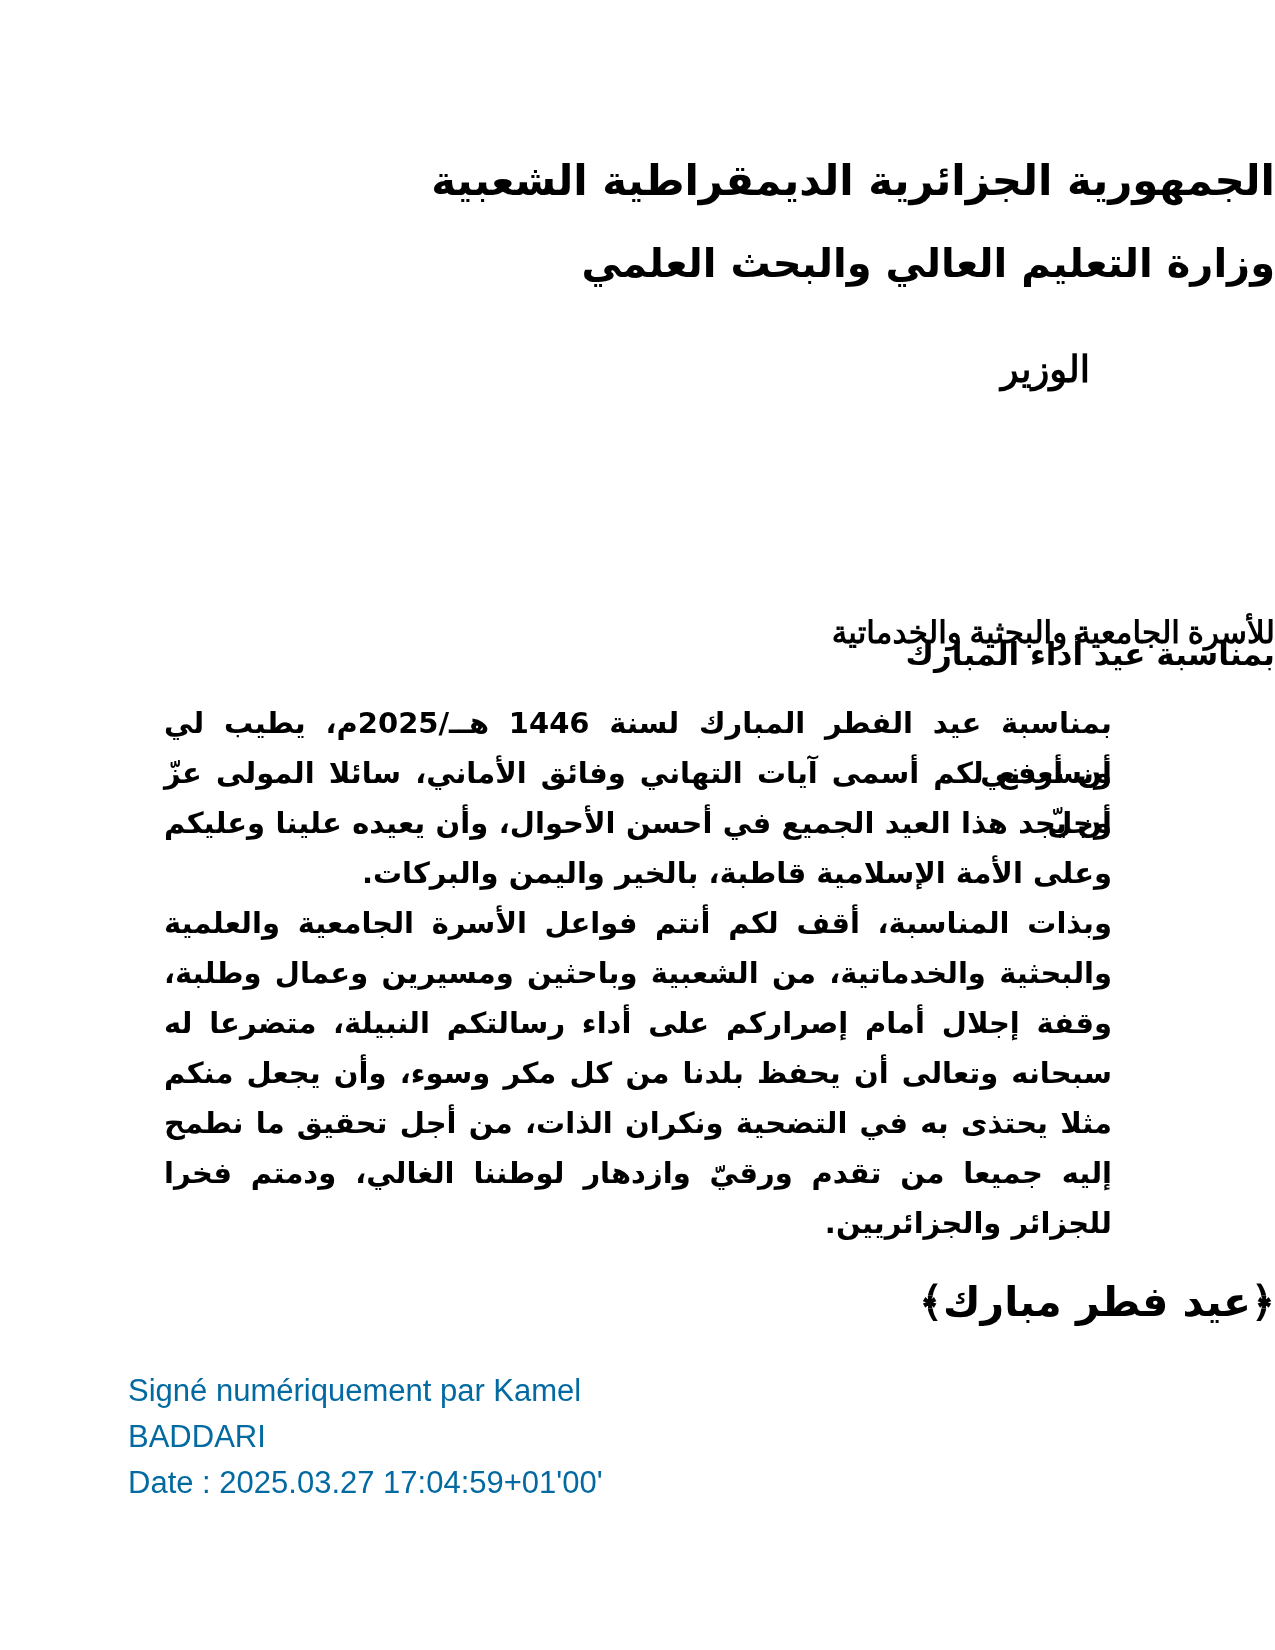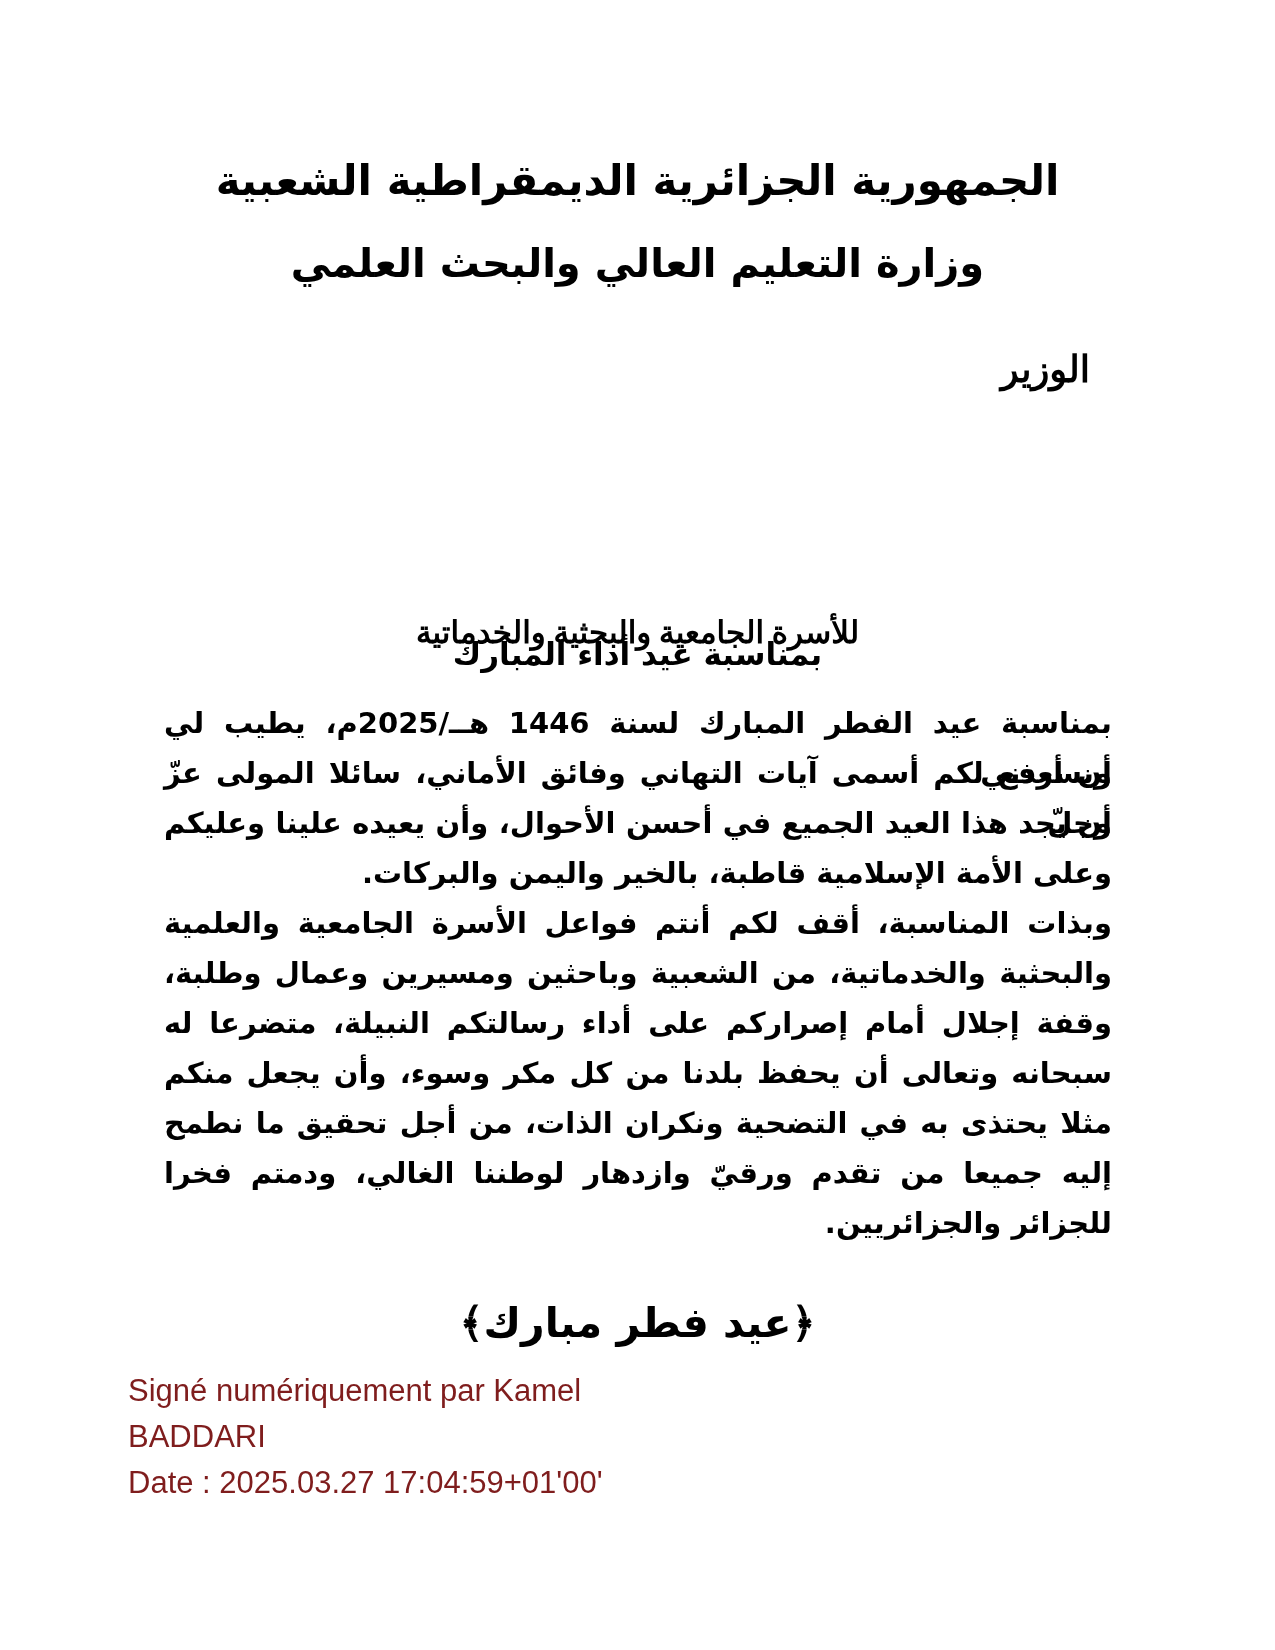--- a/index.html
+++ b/index.html
@@ -20,21 +20,21 @@
     direction: rtl;
     unicode-bidi: embed;
     font-family: "DejaVu Sans", sans-serif;
     font-weight: bold;
     color: #000000;
   }
   .centered {
     position: absolute;
     left: 0;
     width: 100%;
-    text-align: center;
+    text-align: right;
   }
   .header-line-1 {
     top: 156px;
     font-size: 42px;
     letter-spacing: 0px;
   }
   .header-line-2 {
     top: 240px;
     font-size: 40px;
   }
@@ -80,30 +80,29 @@
     text-align-last: justify;
     white-space: normal;
   }
   .body-line.end {
     text-align: right;
     text-align-last: right;
   }
   .eid-greeting {
     top: 1278px;
     font-size: 41px;
-    margin-top: 21px;
   }
   .signature-block {
     position: absolute;
     top: 1368px;
     left: 128px;
     font-family: "Liberation Sans", sans-serif;
     font-size: 31px;
     line-height: 46px;
-    color: #7f1d1d;
+    color: #0369a1;
     text-align: left;
     direction: ltr;
   }
 </style>
 </head>
 <body>
 
 <div class="page">
 
   <div class="arabic centered header-line-1">الجمهورية الجزائرية الديمقراطية الشعبية</div>

